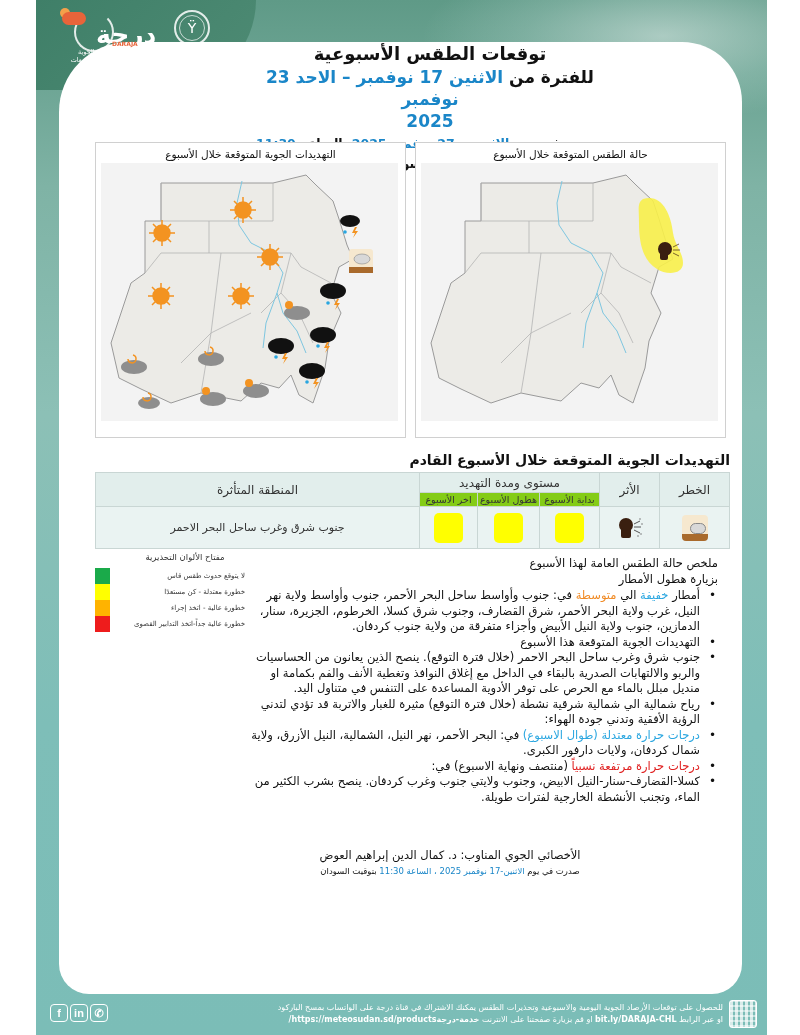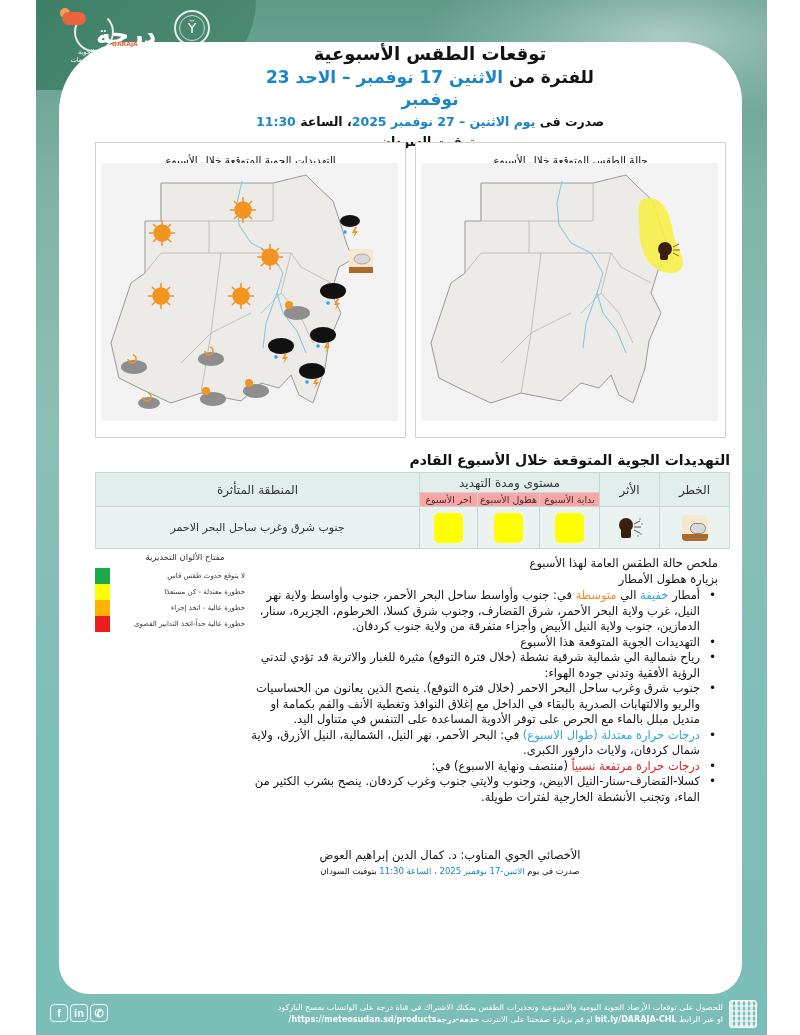--- a/index.html
+++ b/index.html
@@ -73,37 +73,37 @@
   .title-year { font-size: 17px; font-weight: bold; color: #1a86c8; line-height: 22px; }
   .title-issued { font-size: 12.5px; font-weight: bold; color: #111; line-height: 20px; margin-top: 2px; }
 
   
   .map-panel {
     position: absolute; top: 142px; width: 311px; height: 296px;
     border: 1px solid #d0d0d0; background: #fff;
   }
   .map-panel.left { left: 95px; }
   .map-panel.right { left: 415px; }
-  .map-title { text-align: center; font-size: 10.5px; color: #111; margin-top: 11px; height: 16px; }
+  .map-title { text-align: center; font-size: 10.5px; color: #111; margin-top: 5px; height: 16px; }
   .map-canvas { position: absolute; left: 5px; top: 20px; width: 297px; height: 258px; background: #f3f3f3; }
   .map-canvas svg { width: 100%; height: 100%; display: block; }
 
   
   .table-title {
     position: absolute; left: 95px; top: 452px; width: 635px; 
     font-size: 14px; font-weight: bold; color: #111;
   }
   table.threats {
     position: absolute; left: 95px; top: 472px; width: 635px; border-collapse: collapse;
     font-size: 11px; color: #333;
   }
   table.threats th, table.threats td { border: 1px solid #c9d6d4; text-align: center; }
   table.threats thead th { background: #e2eeec; font-weight: normal; }
   table.threats .h-top { height: 20px; font-size: 12px; }
-  table.threats .h-sub { height: 14px; font-size: 9.5px; background: #fca5a5; text-align: center; }
+  table.threats .h-sub { height: 14px; font-size: 9.5px; background: #84cc16; text-align: center; }
   table.threats tbody td { background: #eaf3f2; height: 42px; }
   .level-cell { display: inline-block; width: 29px; height: 30px; border-radius: 5px; vertical-align: middle; }
   .region-text { font-size: 11px; text-align: right; padding-right: 0; }
   .hazard-icon {
     display: inline-block; width: 26px; height: 26px; border-radius: 4px;
     background: linear-gradient(180deg, #f6e8cf 0%, #f6e8cf 75%, #a96a2c 75%, #a96a2c 100%);
     position: relative; vertical-align: middle;
   }
   .hazard-icon::after {
     content: ""; position: absolute; left: 8px; top: 8px; width: 14px; height: 9px;
@@ -179,20 +179,21 @@
     <div class="caption">وحدة الإنذار المبكر</div>
   </div>
 </div>
 
 <div class="title-block">
   <div class="title-main">توقعات الطقس الأسبوعية</div>
   <div class="title-range">
     <span>للفترة من</span>
     <span class="blue">الاثنين 17 نوفمبر – الاحد 23 نوفمبر</span>
   </div>
+  <div class="title-year">2025</div>
   <div class="title-issued">
     <span>صدرت فى</span>
     <span class="blue">يوم الاثنين – 27 نوفمبر 2025</span><span>، الساعة</span>
     <span class="blue">11:30</span>
     <span>بتوقيت السودان</span>
   </div>
 </div>
 
 <div class="map-panel left">
   <div class="map-title">التهديدات الجوية المتوقعة خلال الأسبوع</div>
@@ -352,22 +353,22 @@
   <div class="heading2">بزيارة هطول الأمطار</div>
   <ul>
     <li>
       <span>أمطار</span>
       <span class="c-blue">خفيفة</span>
       <span>الي</span>
       <span class="c-orange">متوسطة</span>
       <span>في: جنوب وأواسط ساحل البحر الأحمر، جنوب وأواسط ولاية نهر النيل، غرب ولاية البحر الأحمر، شرق القضارف، وجنوب شرق كسلا، الخرطوم، الجزيرة، سنار، الدمازين، جنوب ولاية النيل الأبيض وأجزاء متفرقة من ولاية جنوب كردفان.</span>
     </li>
     <li>التهديدات الجوية المتوقعة هذا الأسبوع</li>
+    <li>جنوب شرق وغرب ساحل البحر الاحمر (خلال فترة التوقع). ينصح الذين يعانون من الحساسيات والربو والالتهابات الصدرية بالبقاء في الداخل مع إغلاق النوافذ وتغطية الأنف والفم بكمامة او منديل مبلل بالماء مع الحرص على توفر الأدوية المساعدة على التنفس في متناول اليد.</li>
     <li>رياح شمالية الي شمالية شرقية نشطة (خلال فترة التوقع) مثيرة للغبار والاتربة قد تؤدي لتدني الرؤية الأفقية وتدني جودة الهواء:</li>
-    <li>جنوب شرق وغرب ساحل البحر الاحمر (خلال فترة التوقع). ينصح الذين يعانون من الحساسيات والربو والالتهابات الصدرية بالبقاء في الداخل مع إغلاق النوافذ وتغطية الأنف والفم بكمامة او منديل مبلل بالماء مع الحرص على توفر الأدوية المساعدة على التنفس في متناول اليد.</li>
     <li>
       <span class="c-blue">درجات حرارة معتدلة (طوال الاسبوع)</span>
       <span>في: البحر الأحمر، نهر النيل، الشمالية، النيل الأزرق، ولاية شمال كردفان، ولايات دارفور الكبرى.</span>
     </li>
     <li>
       <span class="c-red">درجات حرارة مرتفعة نسبياً</span>
       <span>(منتصف ونهاية الاسبوع) في:</span>
     </li>
     <li>كسلا-القضارف-سنار-النيل الابيض، وجنوب ولايتي جنوب وغرب كردفان. ينصح بشرب الكثير من الماء، وتجنب الأنشطة الخارجية لفترات طويلة.</li>
   </ul>

